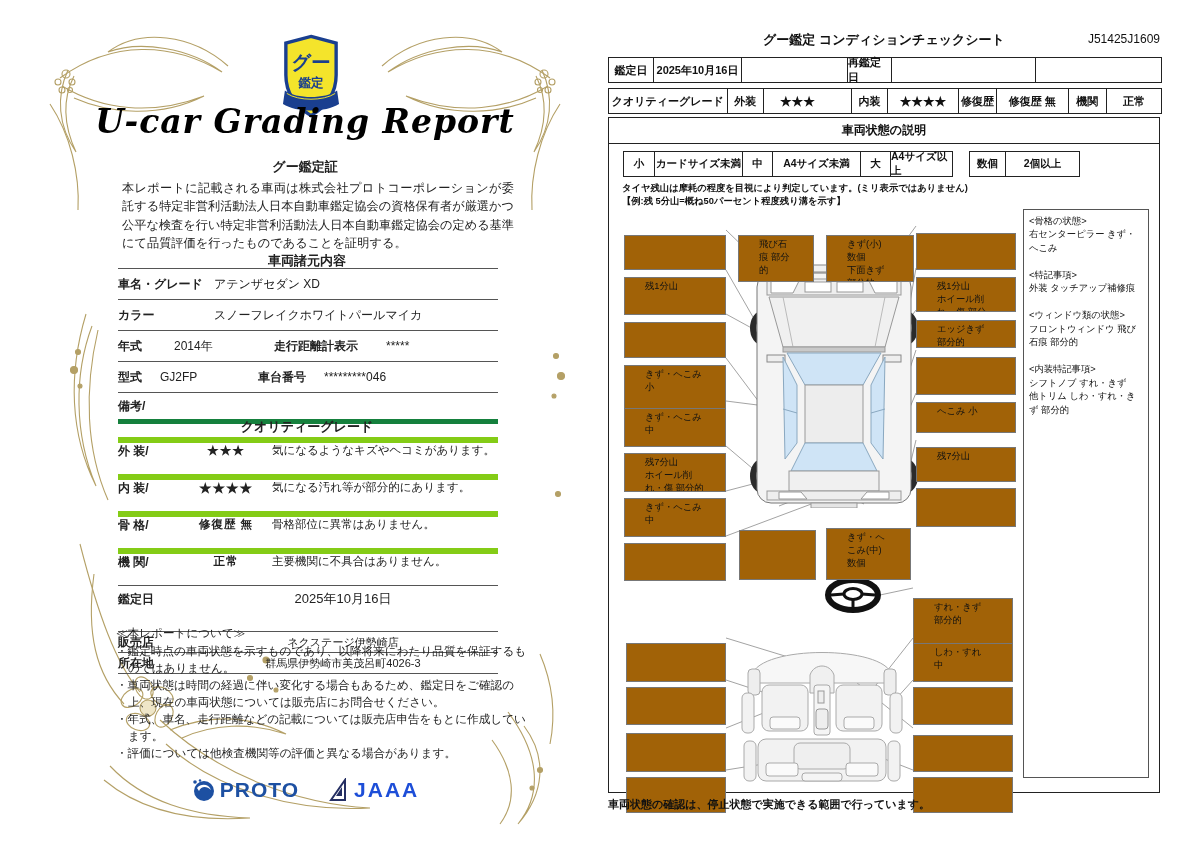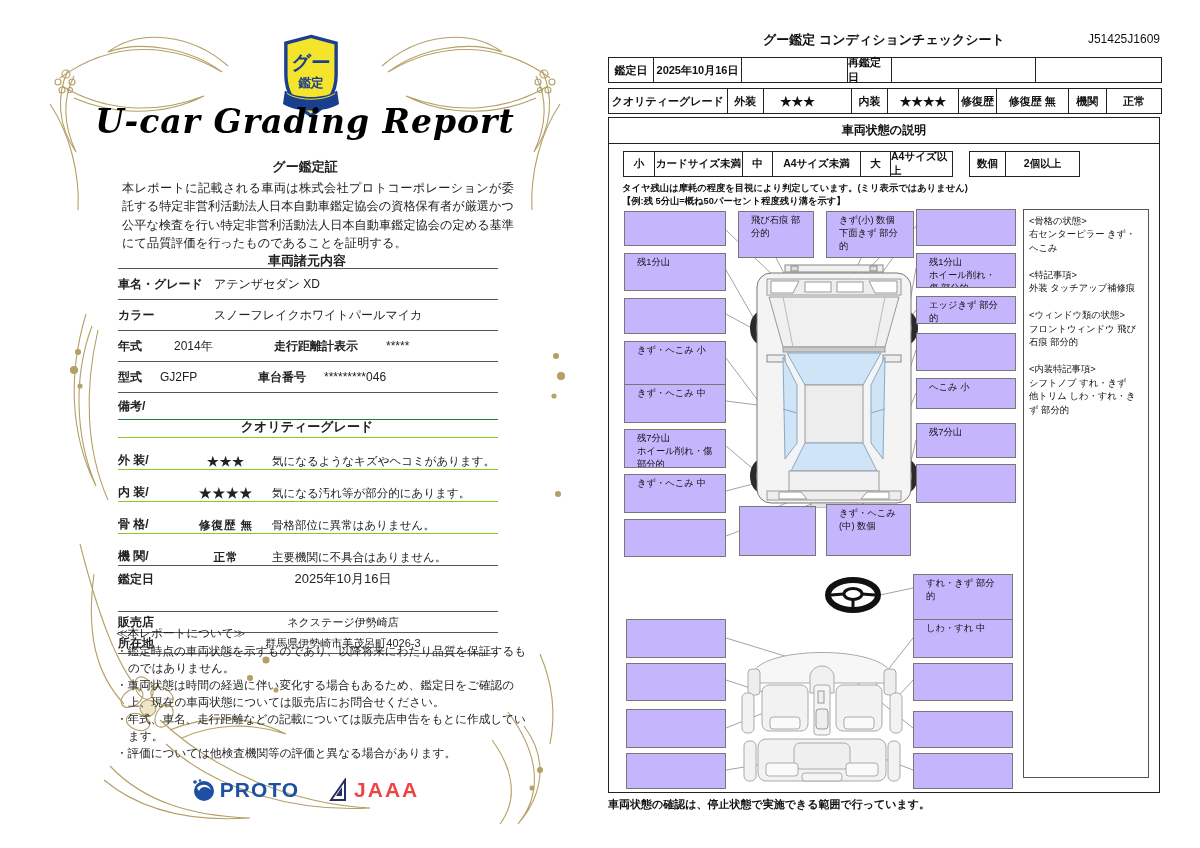--- a/index.html
+++ b/index.html
@@ -13,61 +13,61 @@
   .cert-title{position:absolute;left:0;top:88px;width:530px;text-align:center;
     font-family:"DejaVu Serif",serif;font-style:italic;font-weight:bold;font-size:33px;
     color:#000000;letter-spacing:1px;}
   .cert-sub{position:absolute;left:0;top:144px;width:530px;text-align:center;
     font-size:13px;font-weight:bold;color:#222;}
   .cert-intro{position:absolute;left:82px;top:165px;width:392px;font-size:12.2px;line-height:1.5;
     font-family:"Liberation Serif",serif;color:#222;text-align:justify;}
   .sec-title{position:absolute;width:378px;left:78px;text-align:center;font-weight:bold;font-size:13px;color:#222;}
   .spec{position:absolute;left:78px;top:254px;width:380px;font-size:12px;color:#222;}
   .spec-row{display:flex;align-items:center;border-top:1px solid #555;height:30px;}
-  .spec-row:last-child{border-bottom:1px solid #15803d;height:26px;}
+  .spec-row:last-child{border-bottom:5px solid #15803d;height:26px;}
   .spec-row .lab{font-weight:bold;}
   .grade{position:absolute;left:78px;top:423px;width:380px;font-size:12px;color:#222;}
-  .grade-row{display:flex;align-items:flex-end;border-top:1px solid #84cc16;height:31px;}
+  .grade-row{display:flex;align-items:flex-start;border-top:6px solid #84cc16;height:31px;}
   .grade-row .glab{width:62px;font-weight:bold;}
   .grade-row .gval{width:92px;text-align:center;font-weight:bold;letter-spacing:1px;}
   .grade-row .gdesc{flex:1;font-size:11.5px;}
   .meta-row{display:flex;align-items:center;border-top:1px solid #555;}
   .meta-row .glab{width:70px;font-weight:bold;}
   .meta-row .mval{flex:1;text-align:center;}
   .meta-row:last-child{border-bottom:1px solid #555;}
   .about{position:absolute;left:76px;top:612px;width:412px;font-family:"Liberation Serif",serif;
     font-size:11.6px;line-height:1.42;color:#222;}
   .about .ttl{margin-bottom:2px;}
   .about .itm{padding-left:12px;text-indent:-12px;margin-bottom:1px;}
   .logos{position:absolute;left:0;top:764px;width:530px;display:flex;justify-content:center;
     align-items:center;gap:30px;}
   .logo-proto{display:flex;align-items:center;gap:5px;color:#1d50a2;font-weight:bold;
     font-size:21px;letter-spacing:1px;font-family:"Liberation Sans",sans-serif;}
-  .logo-jaaa{display:flex;align-items:center;gap:5px;color:#ef4444;font-weight:bold;
+  .logo-jaaa{display:flex;align-items:center;gap:5px;color:#1d4ed8;font-weight:bold;
     font-size:21px;letter-spacing:2px;}
   
   .sheet{position:absolute;left:605px;top:0;width:566px;height:848px;font-size:11px;color:#111;}
   .sheet-title{position:absolute;left:3px;top:31px;width:552px;text-align:center;
     font-weight:bold;font-size:13px;}
   .doc-number{position:absolute;left:3px;top:32px;width:552px;text-align:right;font-size:12px;}
   .tbl{position:absolute;left:3px;display:flex;border:1.5px solid #222;background:#fff;}
   .tbl .cell{border-left:1px solid #222;display:flex;align-items:center;justify-content:center;
     font-weight:bold;font-size:11px;height:24px;box-sizing:border-box;}
   .tbl .cell:first-child{border-left:none;}
   .bigbox{position:absolute;left:3px;top:117px;width:552px;height:676px;border:1.5px solid #222;
     box-sizing:border-box;background:#fff;}
   .bigbox-title{position:absolute;left:0;top:0;width:100%;height:25px;border-bottom:1px solid #222;
     display:flex;align-items:center;justify-content:center;font-weight:bold;font-size:12px;}
   .legend{position:absolute;top:33px;display:flex;border:1px solid #222;}
   .legend .cell{border-left:1px solid #222;display:flex;align-items:center;justify-content:center;
     font-weight:bold;font-size:10.5px;height:24px;box-sizing:border-box;}
   .legend .cell:first-child{border-left:none;}
   .tire-note{position:absolute;left:13px;top:64px;font-size:9.3px;font-weight:bold;line-height:1.35;}
-  .lbl{position:absolute;border:1px solid #777;background:#c4b5fd;font-size:9.3px;line-height:1.4;
-    padding:2px 12px;box-sizing:border-box;white-space:pre-line;overflow:hidden;}
+  .lbl{position:absolute;border:1px solid #777;background:#a16207;font-size:9.3px;line-height:1.4;
+    padding:2px 20px;box-sizing:border-box;white-space:pre-line;overflow:hidden;margin-top:24px;}
   .notes-panel{position:absolute;left:414px;top:91px;width:126px;height:569px;border:1px solid #555;
     box-sizing:border-box;padding:5px 5px;font-size:9.3px;line-height:1.45;white-space:pre-line;}
   .leaders{position:absolute;left:0;top:0;pointer-events:none;}
   .sheet-footer{position:absolute;left:3px;top:797px;font-size:11px;font-weight:bold;}
   .car-svg{position:absolute;left:140px;top:145px;}
   .interior-svg{position:absolute;left:123px;top:515px;}
   .wheel-svg{position:absolute;left:215px;top:458px;}
 </style>
 </head>
 <body>

